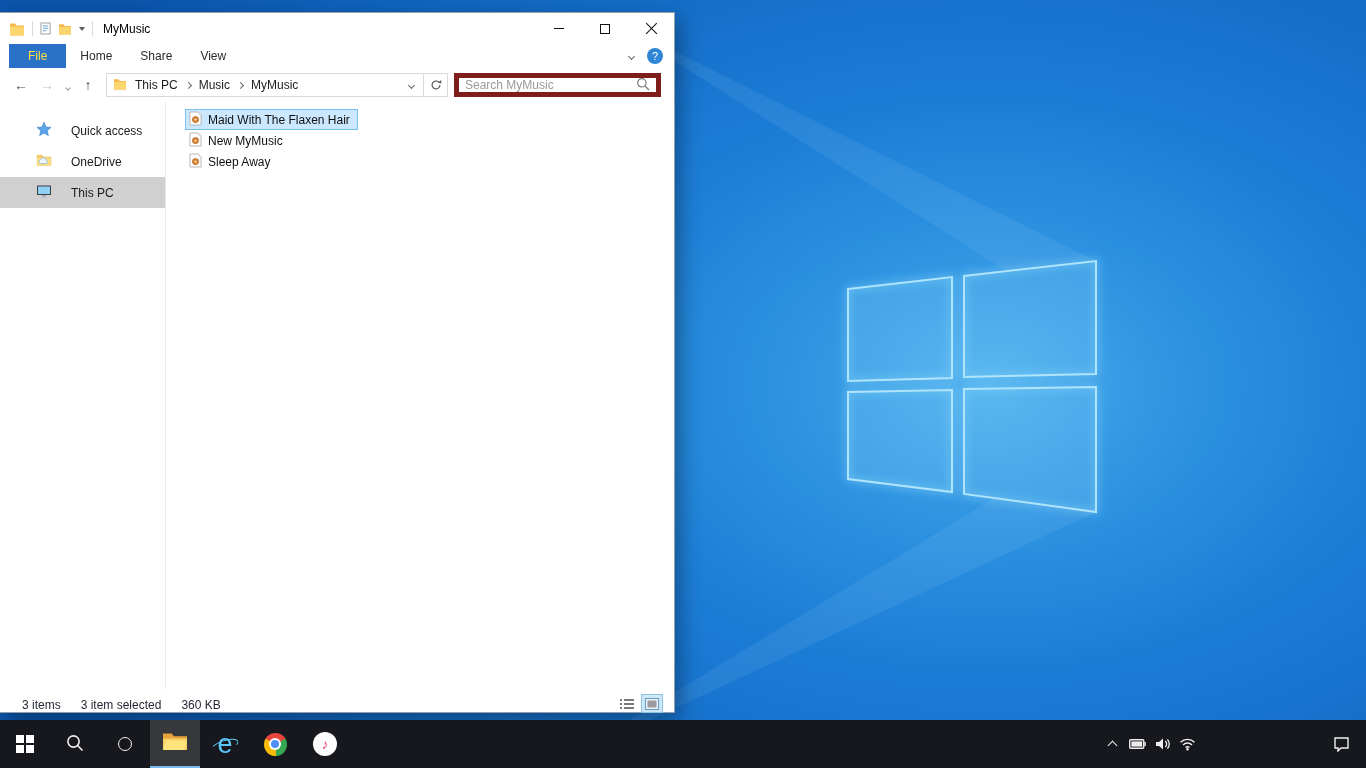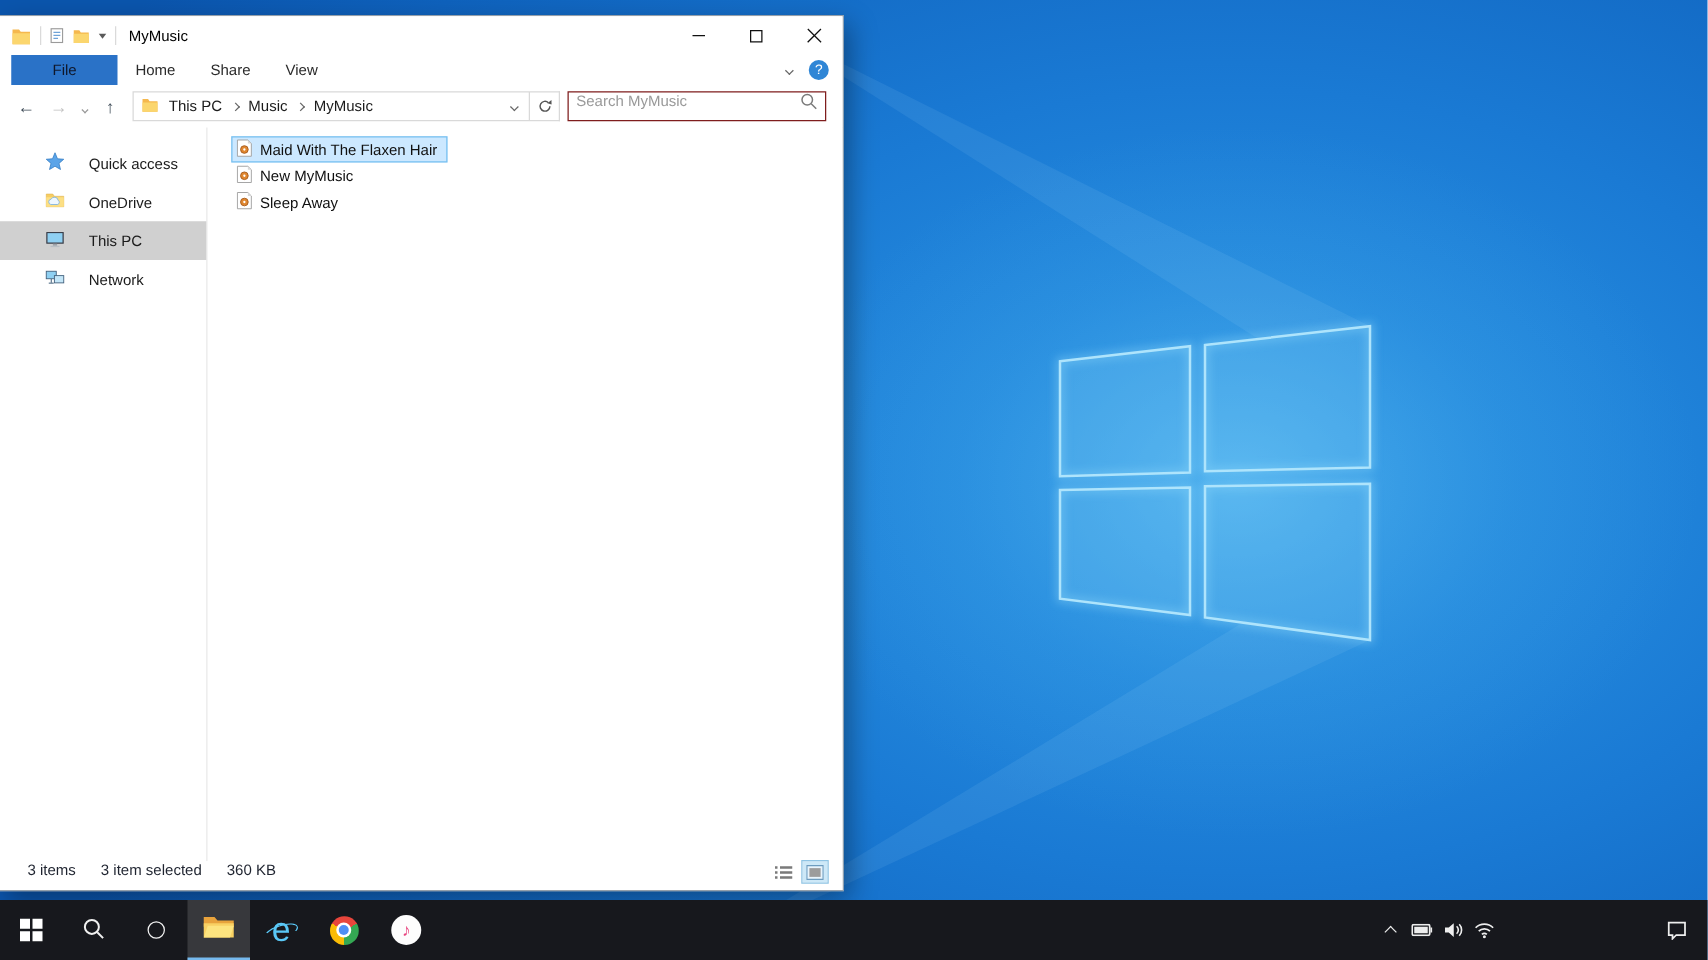--- a/index.html
+++ b/index.html
@@ -21,51 +21,51 @@
   .wc{width:46px;height:31px;display:flex;align-items:center;justify-content:center;}
   .g-min{width:10px;height:1px;background:#111;display:block;}
   .g-max{width:10px;height:10px;border:1px solid #111;display:block;}
   .g-close{position:relative;width:13px;height:13px;display:block;}
   .g-close::before,.g-close::after{content:"";position:absolute;left:-1px;top:6px;width:15px;height:1.2px;background:#111;}
   .g-close::before{transform:rotate(45deg);}
   .g-close::after{transform:rotate(-45deg);}
 
   .ribbon{height:24px;display:flex;align-items:stretch;padding-left:9px;flex:0 0 auto;background:#fff;}
   .tab{display:flex;align-items:center;padding:0 14px;color:#2b2b2b;}
-  .tab.file{background:#2a72c7;color:#0f172a;padding:0 33px;}
+  .tab.file{background:#2a72c7;color:#fde047;padding:0 19px;}
   .ribbon-right{margin-left:auto;display:flex;align-items:center;gap:13px;padding-right:11px;}
   .help{width:16px;height:16px;border-radius:50%;background:#2f86d6;color:#fff;font-size:11px;display:flex;align-items:center;justify-content:center;}
   .chev{display:inline-block;width:5px;height:5px;border-right:1.4px solid #666;border-bottom:1.4px solid #666;}
   .chev.down{transform:rotate(45deg);}
   .chev.right{transform:rotate(-45deg);}
   .chev.small{width:4px;height:4px;border-color:#999;}
 
   .addr{height:34px;display:flex;align-items:center;padding:0 13px 0 8px;flex:0 0 auto;background:#fff;}
   .nav{width:26px;text-align:center;font-size:14px;color:#3f4c58;line-height:1;}
   .nav.fwd{color:#c3c3c3;}
   .nav.drop{width:15px;}
   .addrbox{margin-left:5px;width:318px;height:24px;border:1px solid #d9d9d9;display:flex;align-items:center;padding:0 5px 0 6px;gap:6px;background:#fff;flex:0 0 auto;}
   .crumb{padding:0 2px;color:#1b1b1b;white-space:nowrap;}
   .addr-drop{margin-left:auto;display:flex;align-items:center;padding:0 4px;}
   .refresh{width:24px;height:24px;border:1px solid #d9d9d9;border-left:none;display:flex;align-items:center;justify-content:center;flex:0 0 auto;}
-  .searchbox{margin-left:6px;flex:1;height:24px;border:1px solid #7f1d1d;display:flex;align-items:flex-start;padding:0 6px;background:#fff;}
+  .searchbox{margin-left:6px;flex:1;height:24px;border:5px solid #7f1d1d;display:flex;align-items:center;padding:0 6px;background:#fff;}
   .searchbox input{flex:1;border:none;outline:none;font:inherit;color:#333;background:transparent;min-width:0;}
   .searchbox input::placeholder{color:#9a9a9a;}
 
   .wbody{flex:1;display:flex;min-height:0;background:#fff;}
   .sidebar{width:166px;border-right:1px solid #e9e9e9;padding-top:13px;flex:0 0 auto;}
   .side-item{height:31px;display:flex;align-items:center;gap:19px;padding-left:36px;}
   .side-item.selected{background:#d0d0d0;}
   .slabel{color:#1b1b1b;white-space:nowrap;}
   .files{flex:1;padding:7px 0 0 19px;}
   .frow{display:flex;width:max-content;align-items:center;gap:6px;height:21px;padding:0 7px 0 3px;border:1px solid transparent;}
   .frow.selected{background:#cce8ff;border-color:#77c0f0;}
   .fname{color:#101010;white-space:nowrap;}
 
-  .status{flex:0 0 auto;height:23px;display:flex;align-items:flex-start;padding:0 12px 0 22px;background:#fff;}
+  .status{flex:0 0 auto;height:23px;display:flex;align-items:flex-end;padding:0 12px 0 22px;background:#fff;}
   .st{margin-right:20px;color:#1f2430;white-space:nowrap;}
   .viewbtns{margin-left:auto;display:flex;gap:5px;align-items:center;}
   .vb{width:20px;height:17px;display:flex;align-items:center;justify-content:center;}
   .vb.active{background:#cde8f7;outline:1px solid #8fc4e4;}
 
   
   .taskbar{position:absolute;left:0;bottom:0;width:1366px;height:48px;background:#17181d;display:flex;align-items:stretch;z-index:5;}
   .tb-btn{width:50px;display:flex;align-items:center;justify-content:center;position:relative;}
   .tb-btn.active-app{background:rgba(255,255,255,.14);border-bottom:2px solid #76b9ed;}
   .winlogo{display:grid;grid-template-columns:8px 8px;grid-template-rows:8px 8px;gap:1.6px;}
@@ -236,30 +236,20 @@
           <span>
             <svg width="16" height="16" viewBox="0 0 16 16">
                 <rect x="1" y="2.5" width="14" height="9.5" rx="0.5" fill="#3a3f4a"></rect>
                 <rect x="2" y="3.5" width="12" height="7.5" fill="#8fd0f2"></rect>
                 <rect x="6.3" y="12" width="3.4" height="1.6" fill="#9aa0a8"></rect>
                 <rect x="4.4" y="13.6" width="7.2" height="1.1" fill="#b8bec4"></rect>
               </svg>
           </span>
           <span class="slabel">This PC</span>
         </div>
-        <div class="side-item">
-          <span>
-            <svg width="16" height="16" viewBox="0 0 16 16">
-                <rect x="1" y="3" width="8" height="6" fill="#8fd0f2" stroke="#3f5e7a" stroke-width="0.7"></rect>
-                <rect x="7.5" y="6.5" width="7.5" height="5.8" fill="#c4e6f8" stroke="#3f5e7a" stroke-width="0.7"></rect>
-                <path d="M3 12.5 h4 M5 9.2 v3" stroke="#3f5e7a" stroke-width="0.8" fill="none"></path>
-              </svg>
-          </span>
-          <span class="slabel">Network</span>
-        </div>
       </div>
 
       <div class="files">
         <div class="frow selected">
           <span>
             <svg width="13" height="15" viewBox="0 0 14 16">
                 <path d="M1 1 h9 l3 3 v11 H1 z" fill="#fff" stroke="#9f9f9f" stroke-width="0.8"></path>
                 <path d="M10 1 l3 3 h-3 z" fill="#d8d8d8"></path>
                 <circle cx="7" cy="9.2" r="3.3" fill="#e0872f" stroke="#a85c1e" stroke-width="0.8"></circle>
                 <circle cx="7" cy="9.2" r="1" fill="#fff"></circle>

